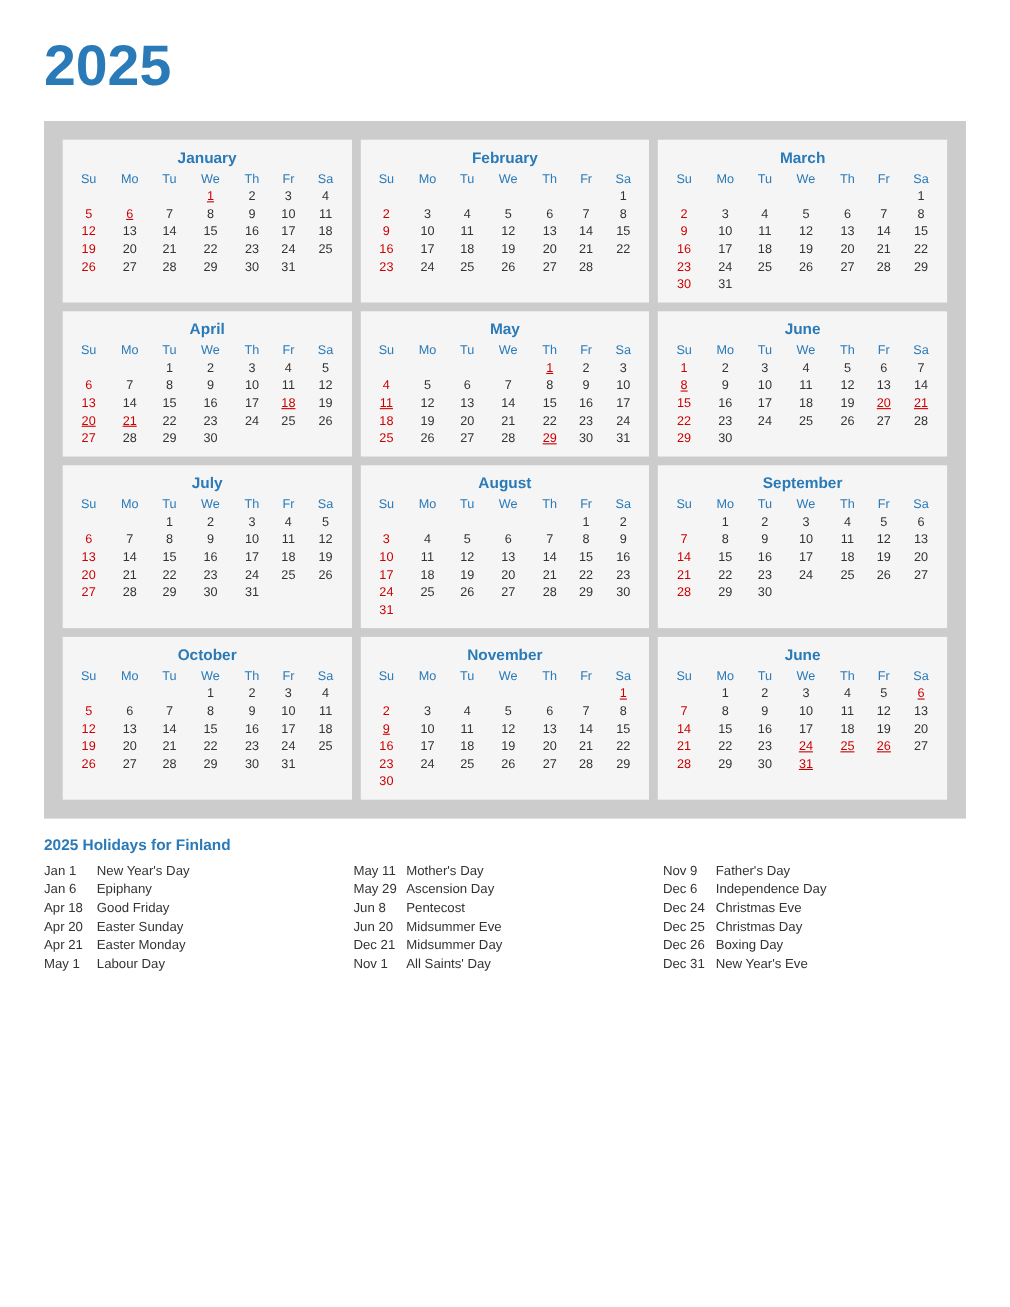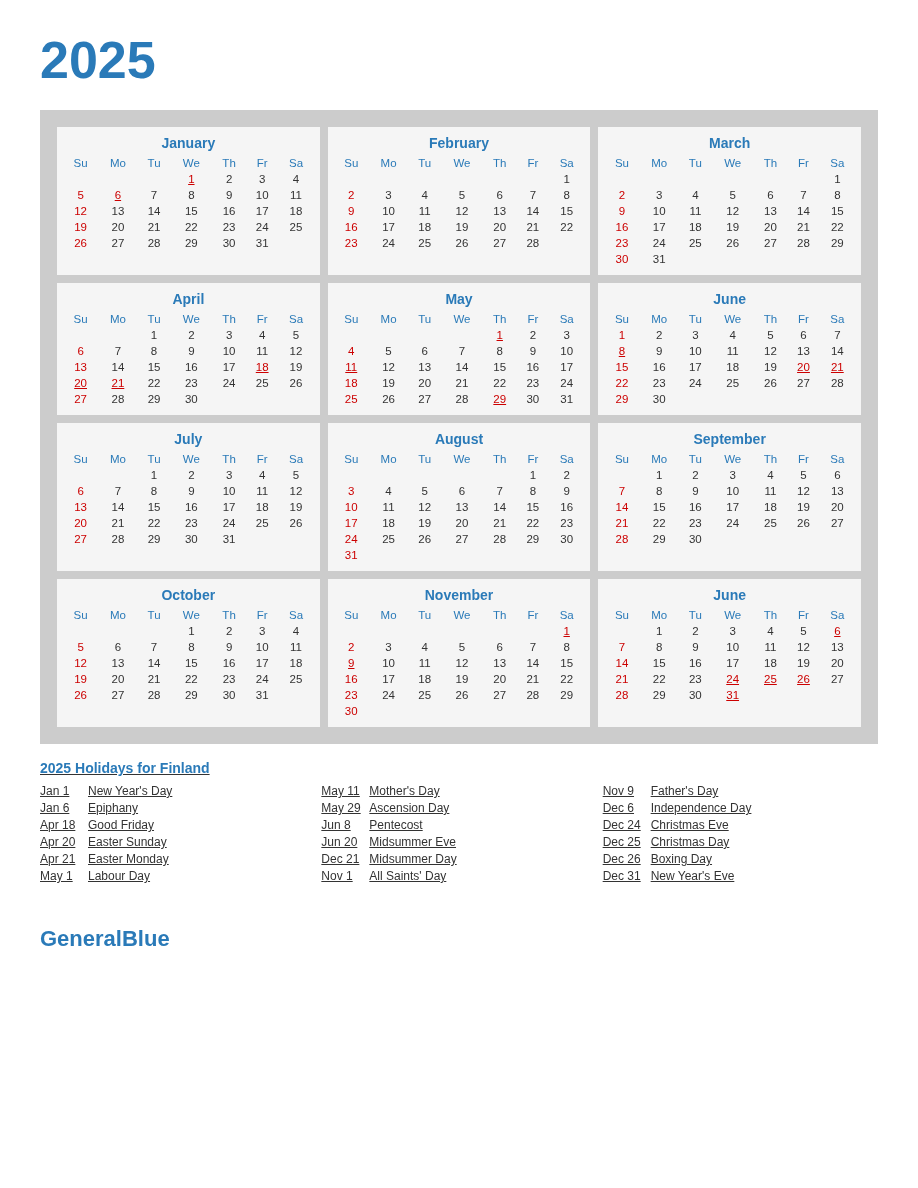--- a/index.html
+++ b/index.html
@@ -60,21 +60,20 @@
     .cal-table td {
       text-align: center;
       padding: 2px 1px;
       color: #333;
     }
     .cal-table td.sunday { color: #cc0000; }
     .cal-table td.holiday { color: #cc0000; text-decoration: underline; }
     .cal-table td.empty { }
     .holidays-section {
       margin-top: 16px;
-      text-decoration: underline;
     }
     .holidays-title {
       color: #2a7ab8;
       font-size: 14px;
       font-weight: bold;
       margin-bottom: 8px;
     }
     .holidays-columns {
       display: grid;
       grid-template-columns: 1fr 1fr 1fr;
@@ -982,16 +981,13 @@
         </div>
         <div class="holiday-row">
           <span class="holiday-date">Dec 31</span>
           <span class="holiday-name">New Year's Eve</span>
         </div>
       </div>
     </div>
 </div>
 
 <div class="footer">
-  <div class="brand">
-    <span>General</span><span style="color:#2a7ab8;">Blue</span>
-  </div>
 </div>
 
 </body></html>

